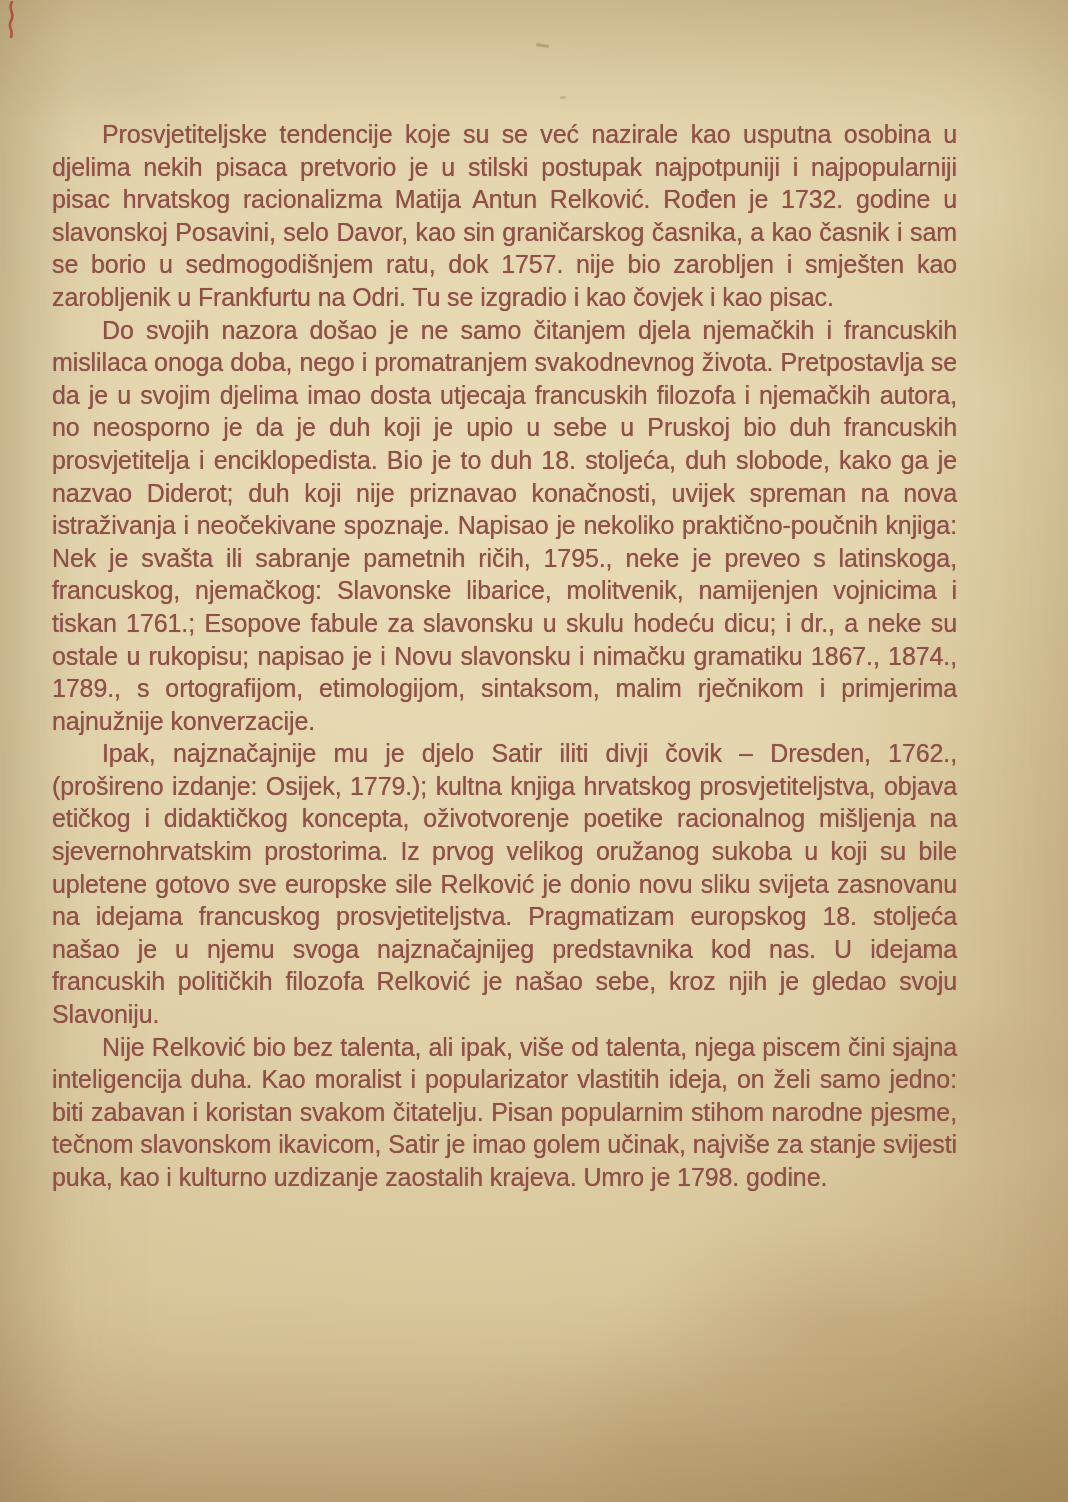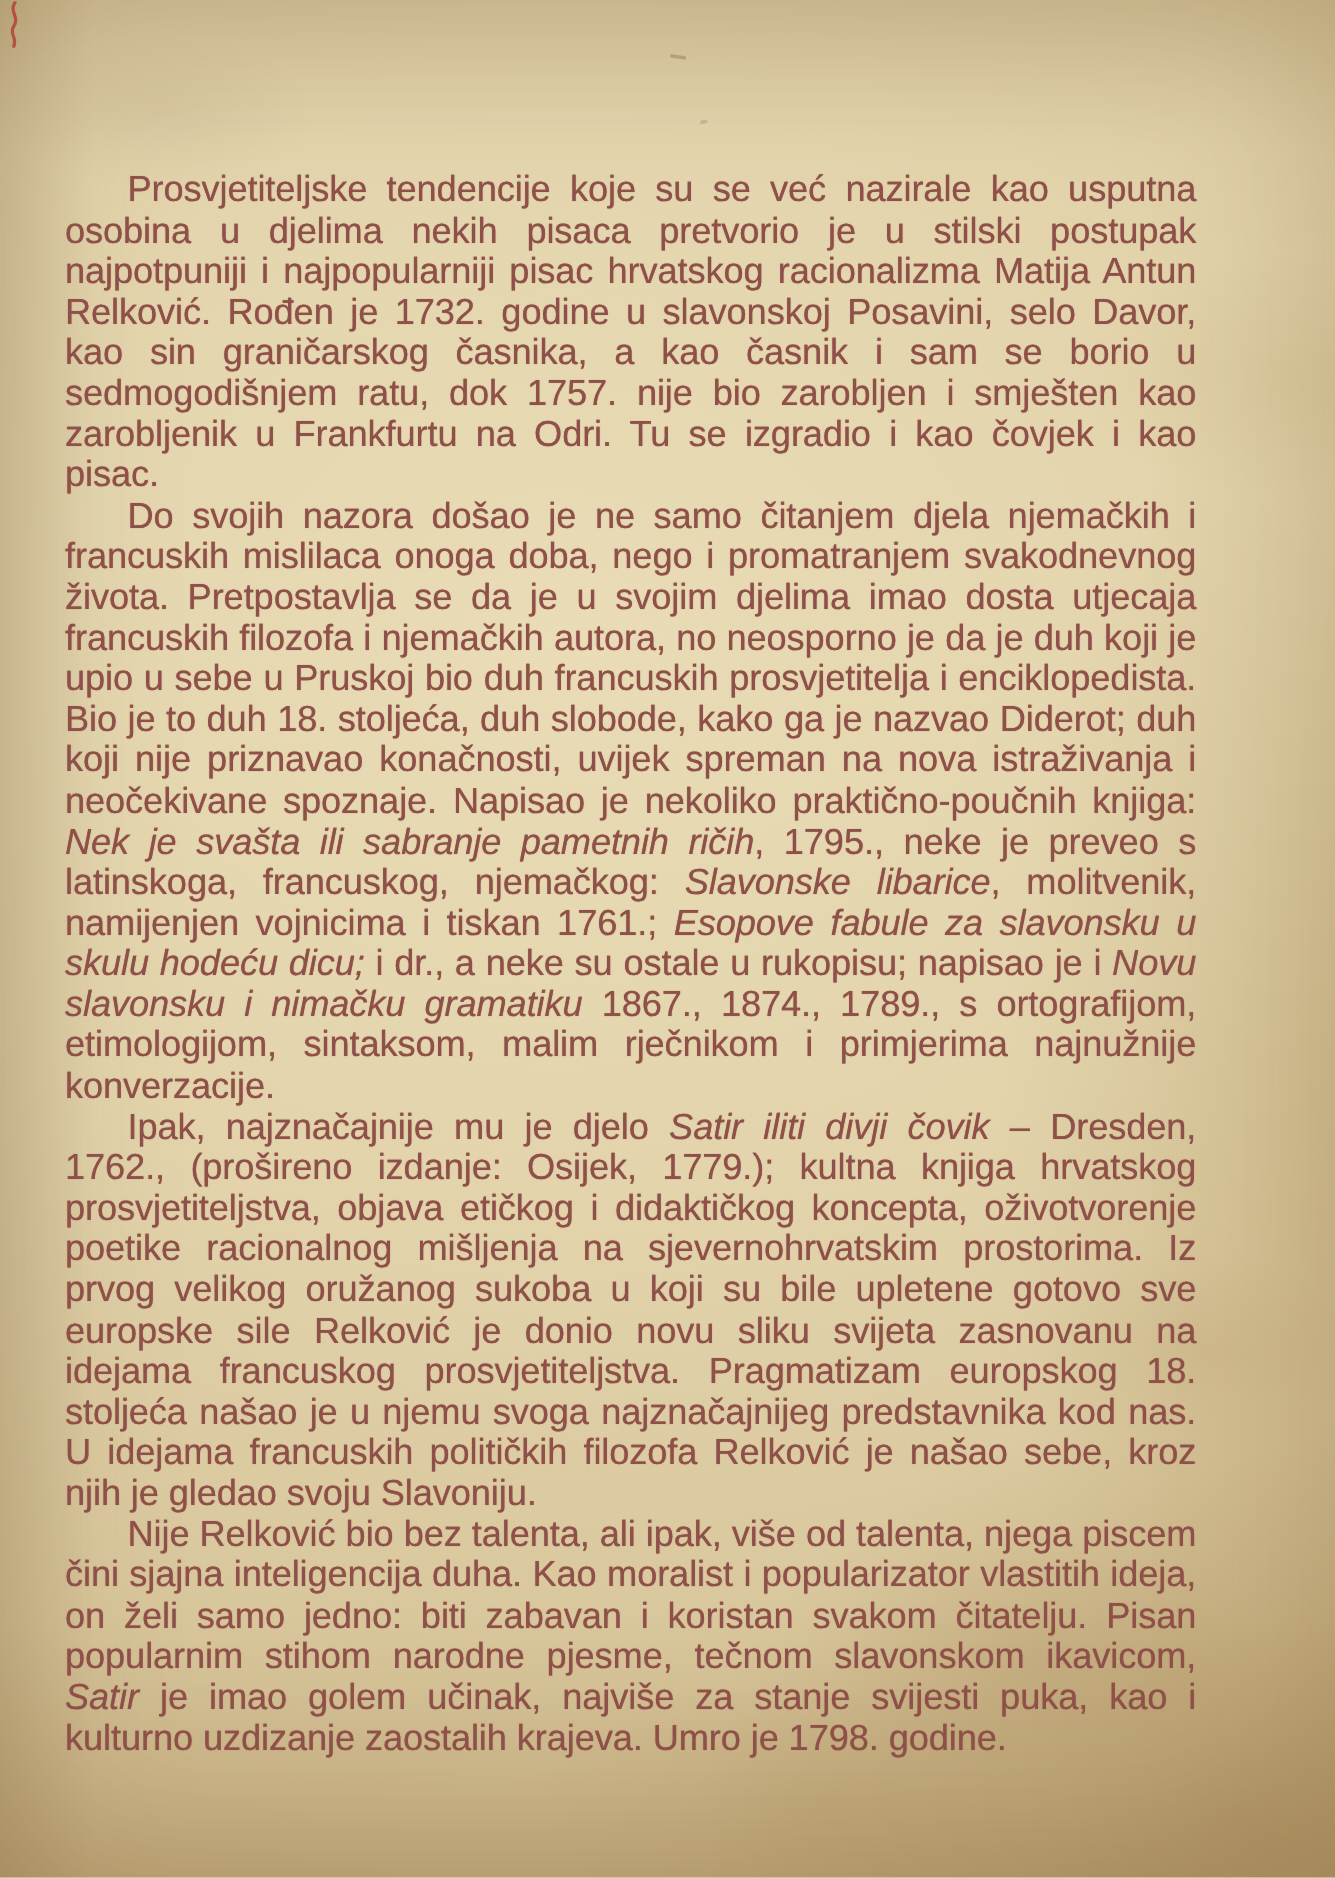--- a/index.html
+++ b/index.html
@@ -53,36 +53,35 @@
   .pen-mark {
     position: absolute;
     left: 3px;
     top: 1px;
     width: 18px;
     height: 38px;
   }
   .text-block {
     position: absolute;
     left: 52px;
-    top: 136px;
+    top: 118px;
     width: 905px;
     color: #8e5048;
-    font-size: 29px;
+    font-size: 25px;
     line-height: 32.6px;
     letter-spacing: -0.1px;
     text-align: justify;
     text-shadow: 0 0 0.7px rgba(142,80,72,0.85);
   }
   .para {
     margin: 0;
     padding: 0;
     text-indent: 50px;
   }
   .seg-italic {
-    font-style: italic;
     margin-top: 20px;
   }
 </style>
 </head>
 <body>
 
 <div class="page">
   <div class="stains"></div>
   <div class="speck speck-1"></div>
   <div class="speck speck-2"></div>

